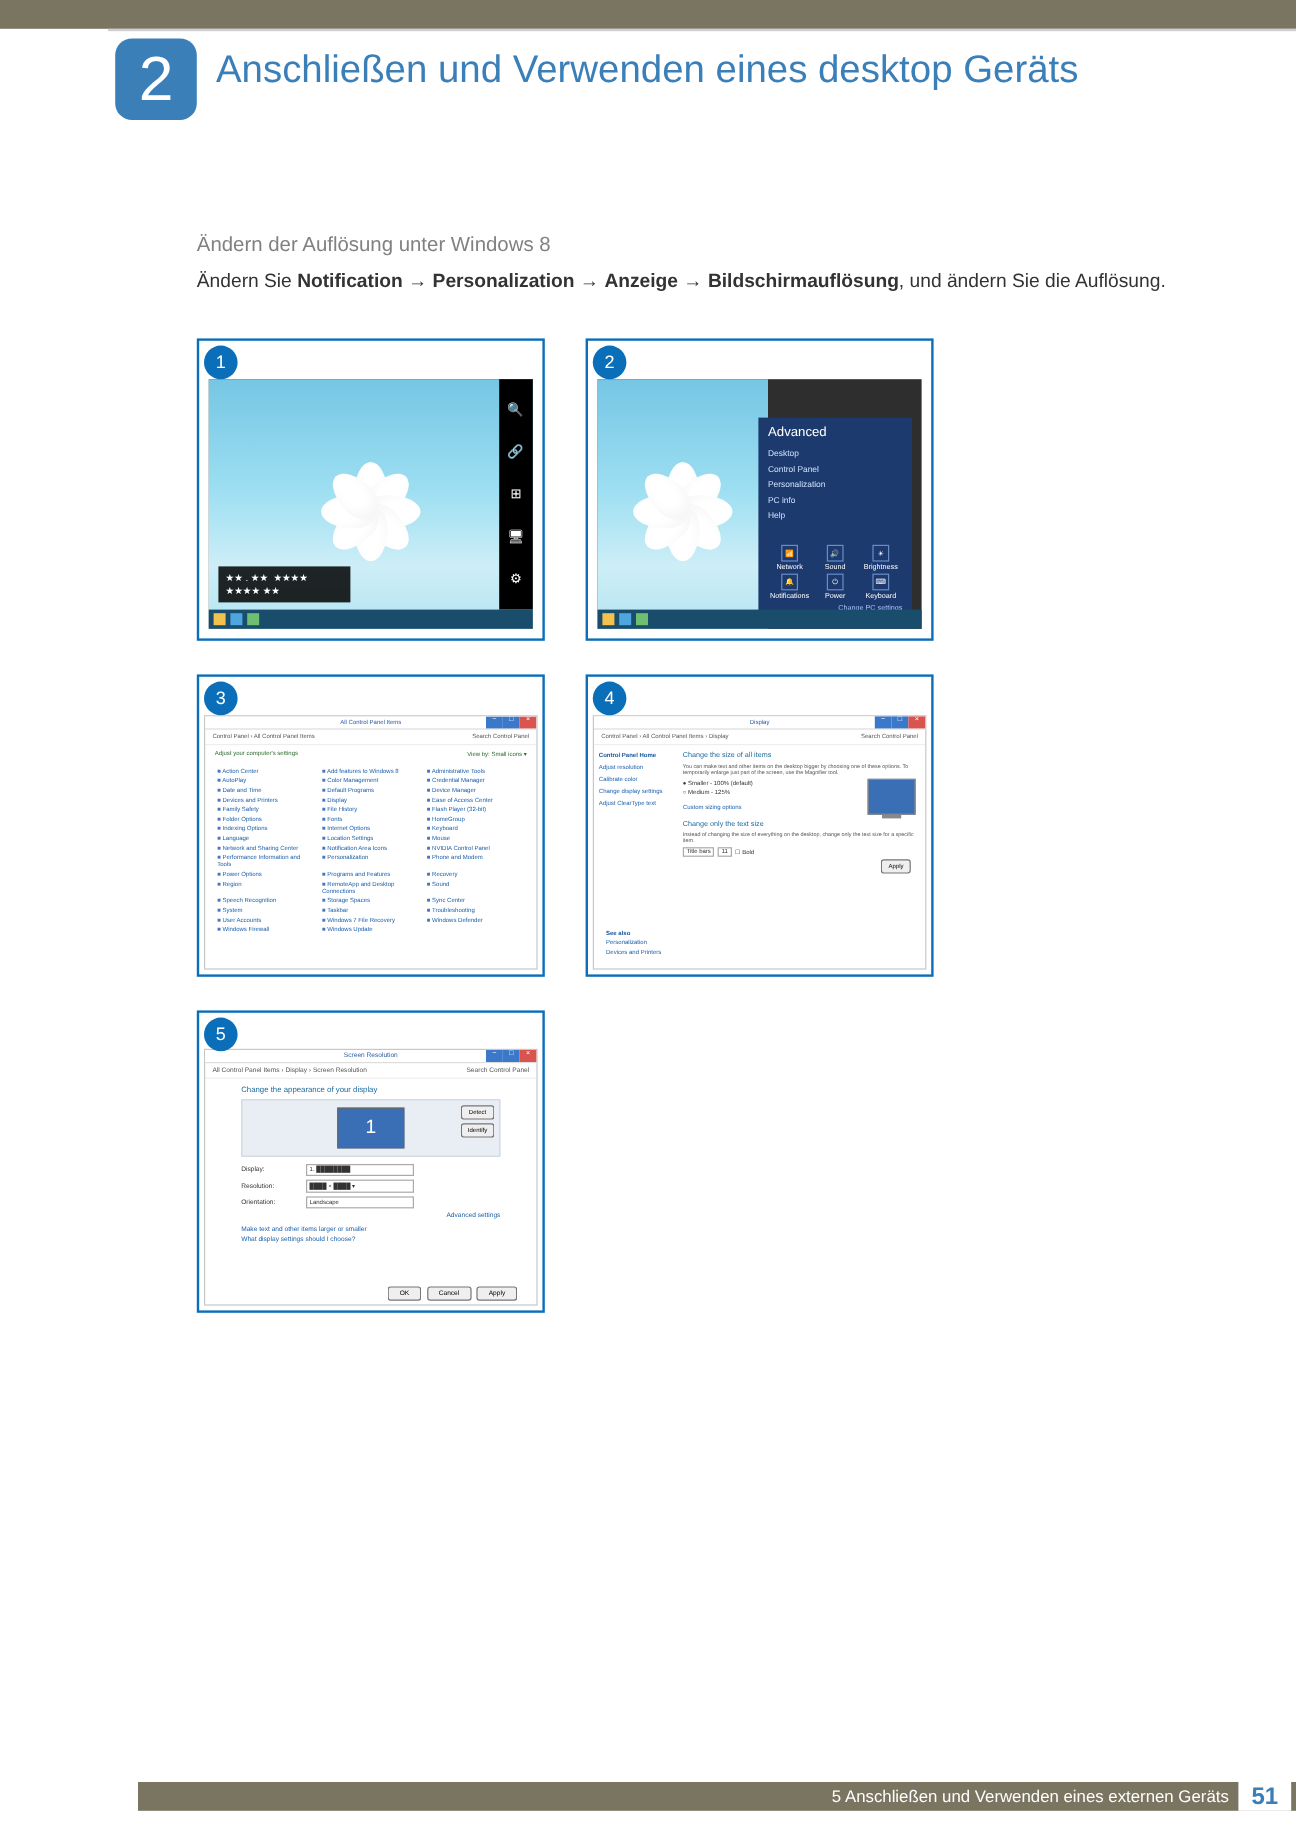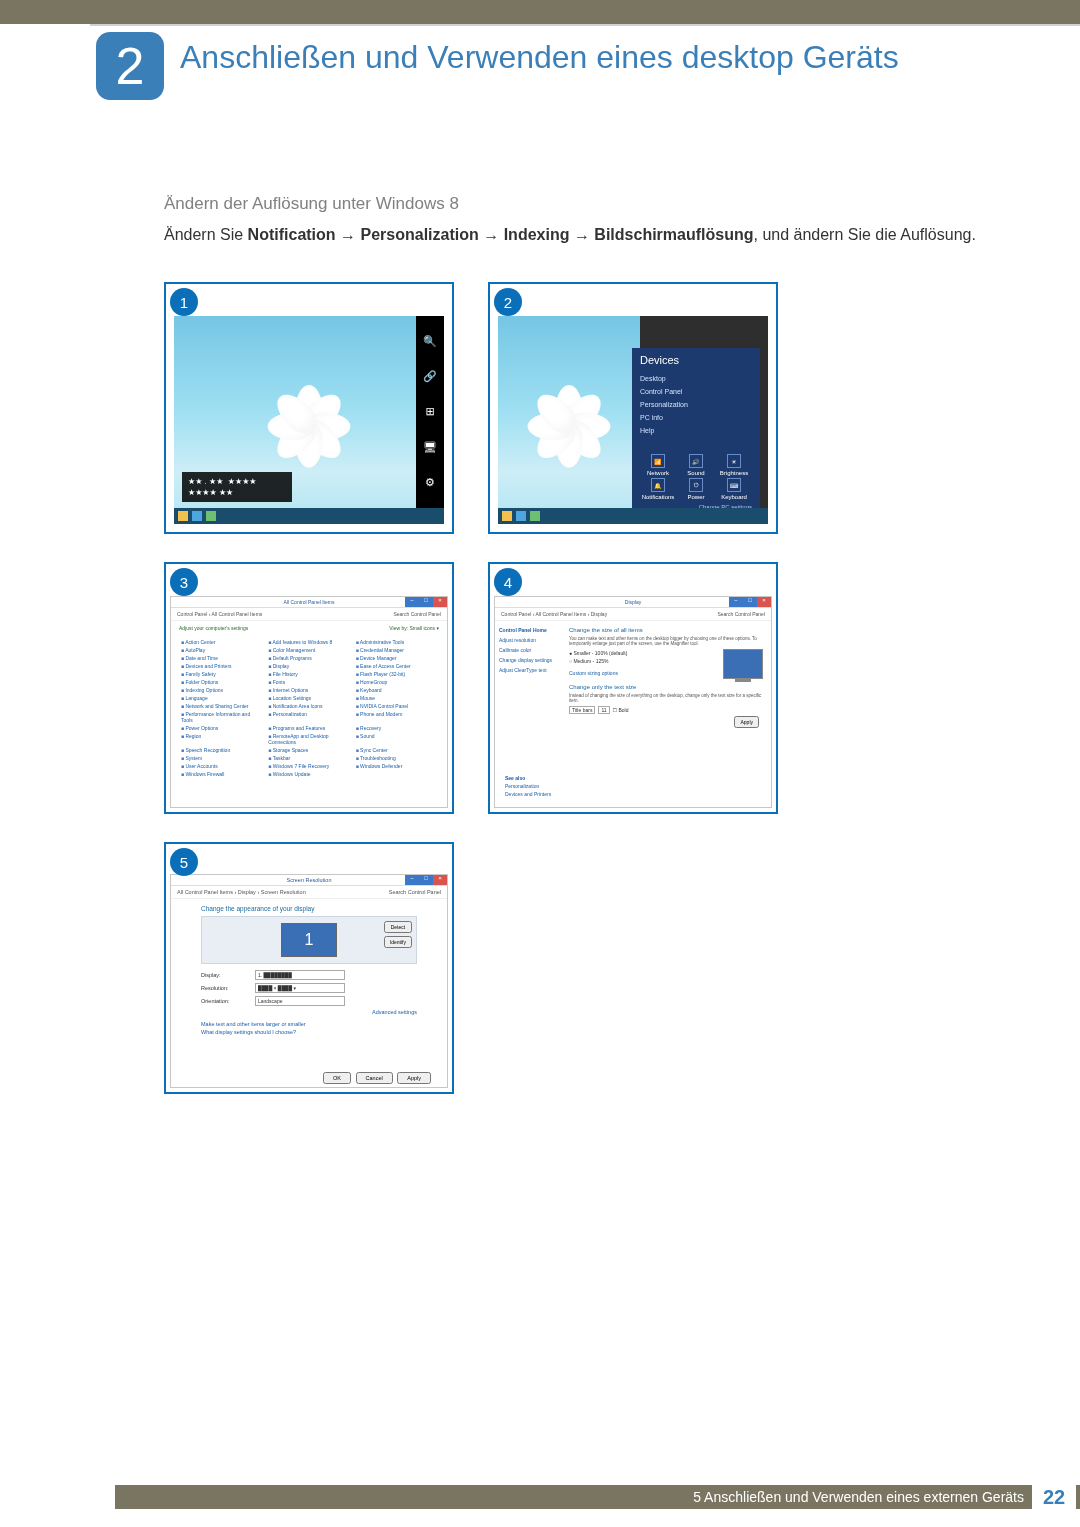--- a/index.html
+++ b/index.html
@@ -336,21 +336,21 @@
 <div class="chapter-title">Anschließen und Verwenden eines desktop Geräts</div>
 
 <div class="section-heading">Ändern der Auflösung unter Windows 8</div>
 
 <div class="body-text">
   <span>Ändern Sie </span>
   <b>Notification</b>
   <span class="arrow">→</span>
   <b>Personalization</b>
   <span class="arrow">→</span>
-  <b>Indexing</b>
+  <b>Anzeige</b>
   <span class="arrow">→</span>
   <b>Bildschirmauflösung</b><span>, und ändern Sie die Auflösung.</span>
 </div>
 
 <div class="steps-area">
 
   <div class="step-row">
     <div class="step-card">
       <div class="step-badge">1</div>
       <div class="desktop">
@@ -394,21 +394,21 @@
             <div class="petal" style="transform:rotate(45deg)"></div>
             <div class="petal" style="transform:rotate(90deg)"></div>
             <div class="petal" style="transform:rotate(135deg)"></div>
             <div class="petal" style="transform:rotate(180deg)"></div>
             <div class="petal" style="transform:rotate(225deg)"></div>
             <div class="petal" style="transform:rotate(270deg)"></div>
             <div class="petal" style="transform:rotate(315deg)"></div>
           </div>
         </div>
         <div class="settings-flyout">
-          <div class="settings-title">Devices</div>
+          <div class="settings-title">Advanced</div>
           <div class="settings-item">Desktop</div>
           <div class="settings-item">Control Panel</div>
           <div class="settings-item">Personalization</div>
           <div class="settings-item">PC info</div>
           <div class="settings-item">Help</div>
           <div class="settings-grid">
             <div class="sg-cell">
                 <div class="sg-icon">📶</div>
                 <span>Network</span>
               </div>
@@ -618,14 +618,14 @@
           <button>Apply</button>
         </div>
       </div>
     </div>
   </div>
 
 </div>
 
 <div class="footer-bar">
   <span class="footer-text">5 Anschließen und Verwenden eines externen Geräts</span>
-  <div class="footer-page">22</div>
+  <div class="footer-page">51</div>
 </div>
 
 </body></html>

